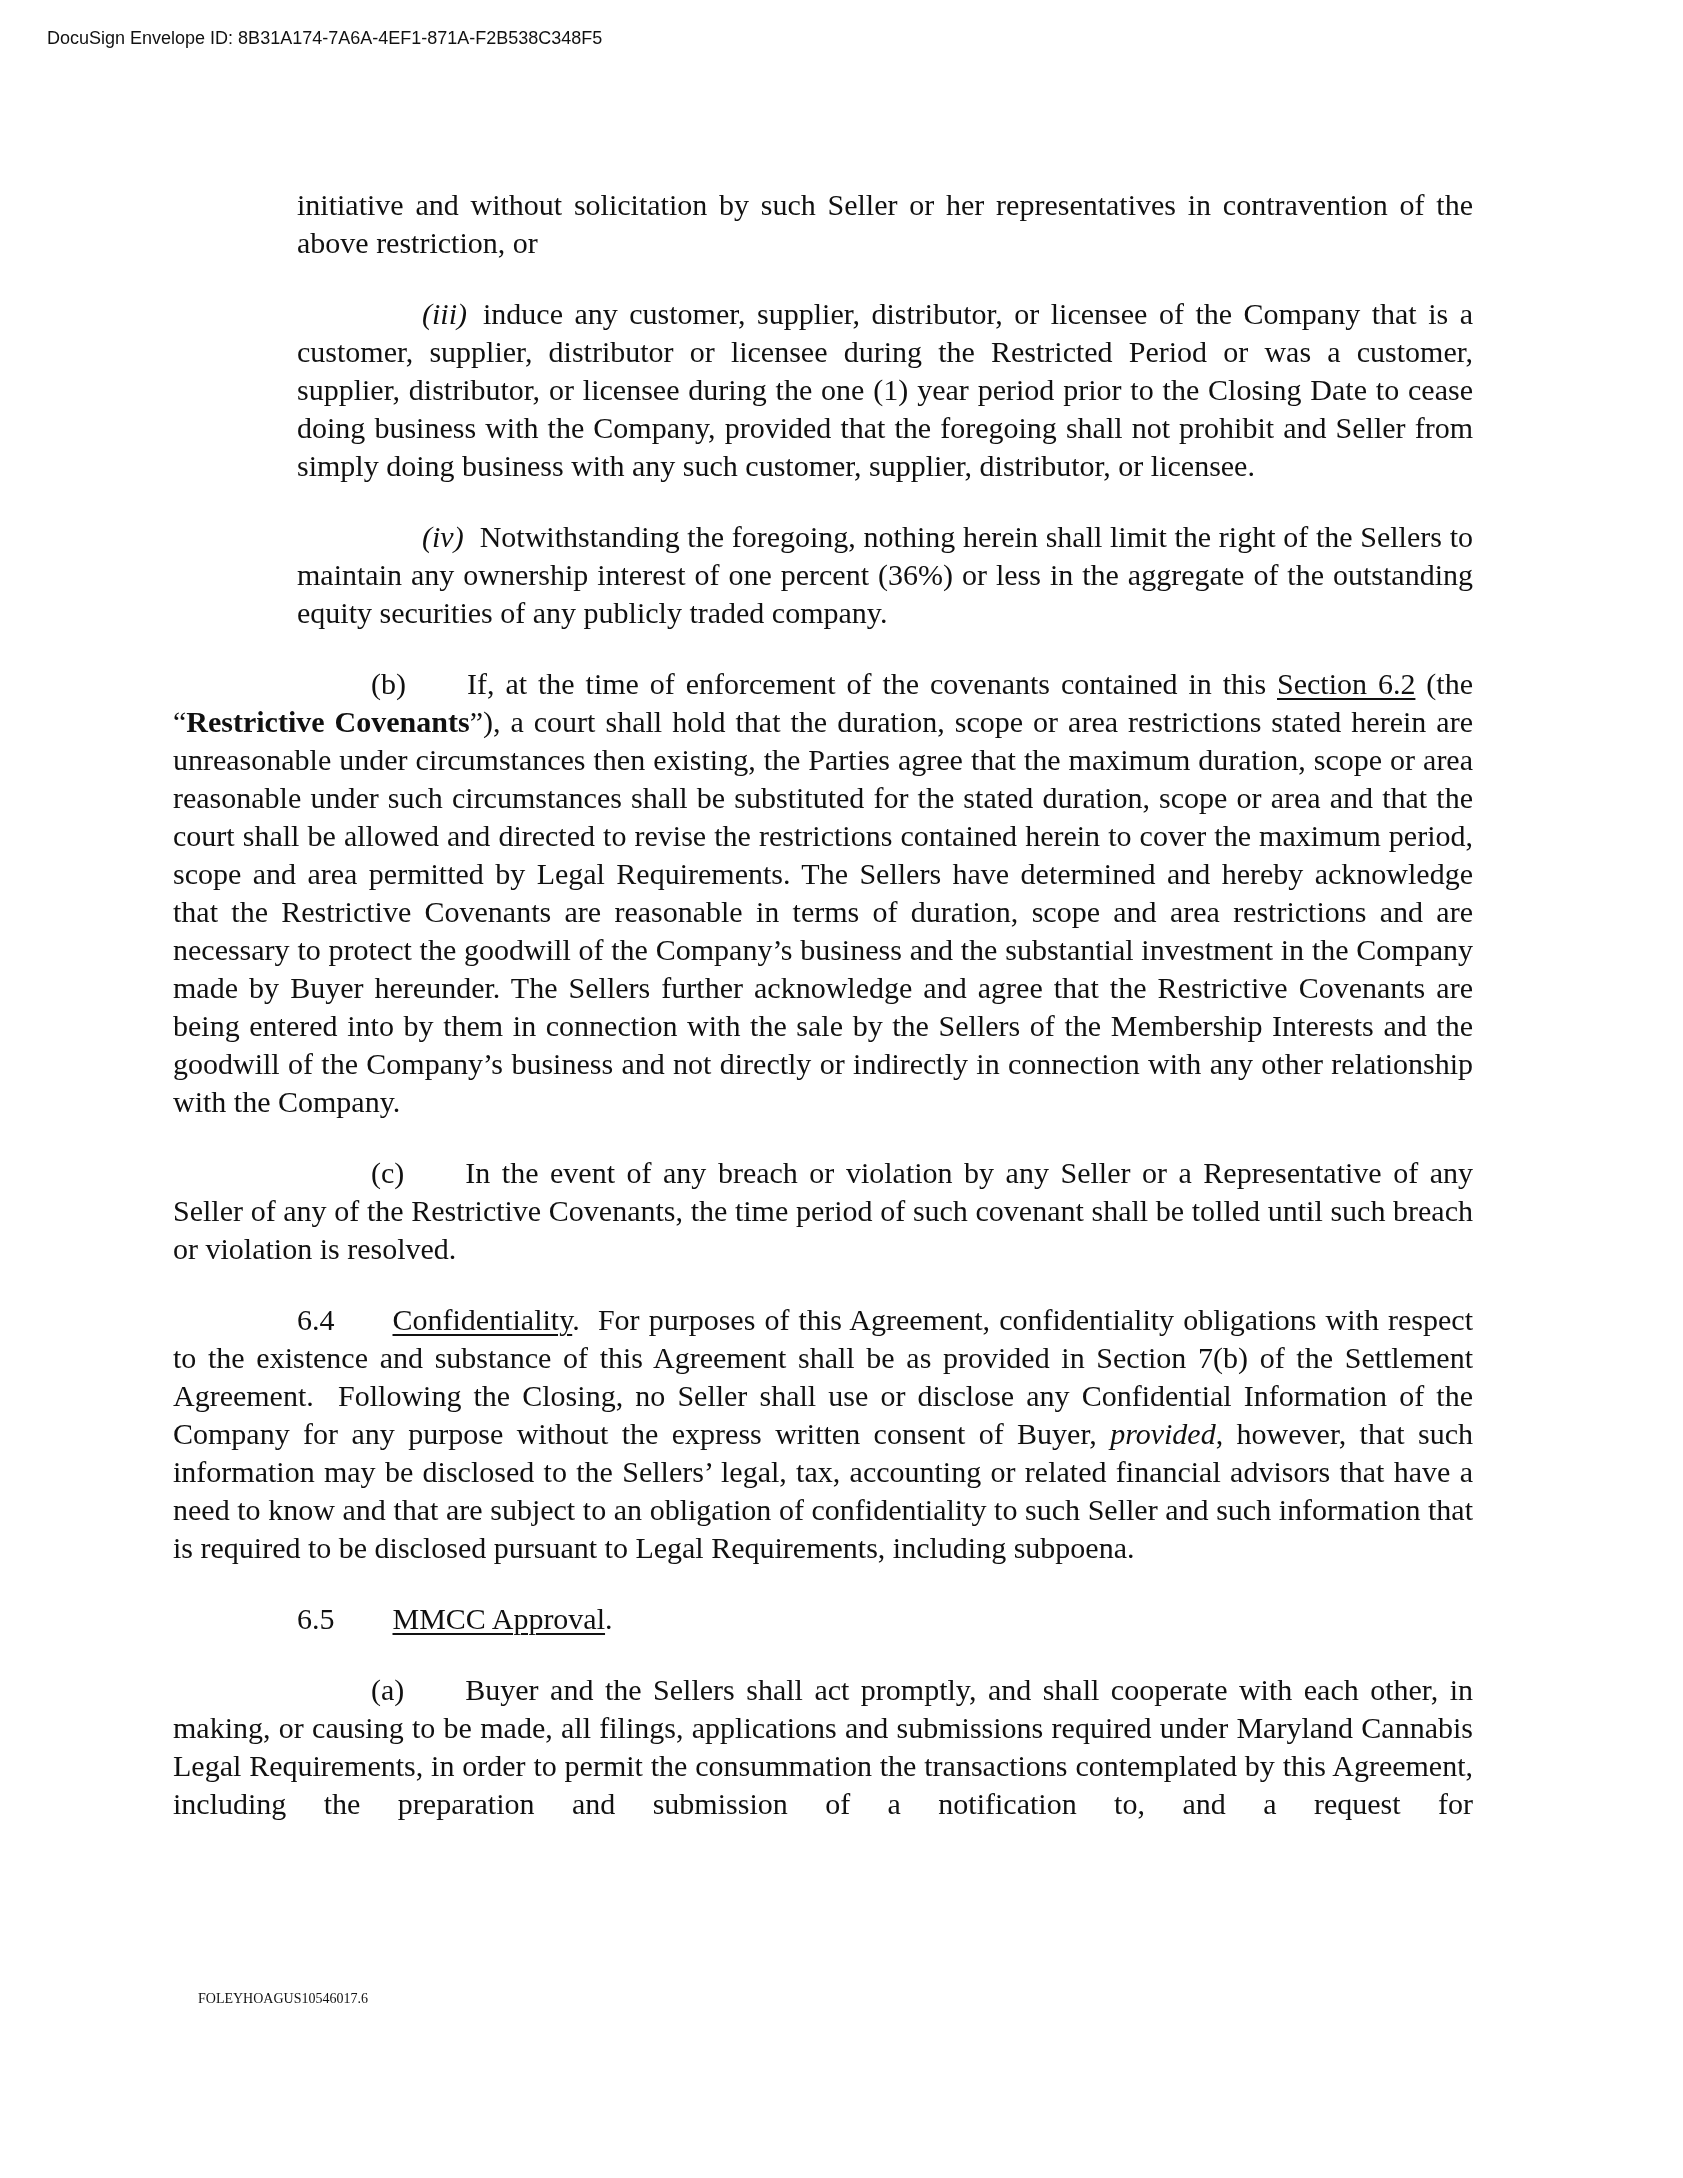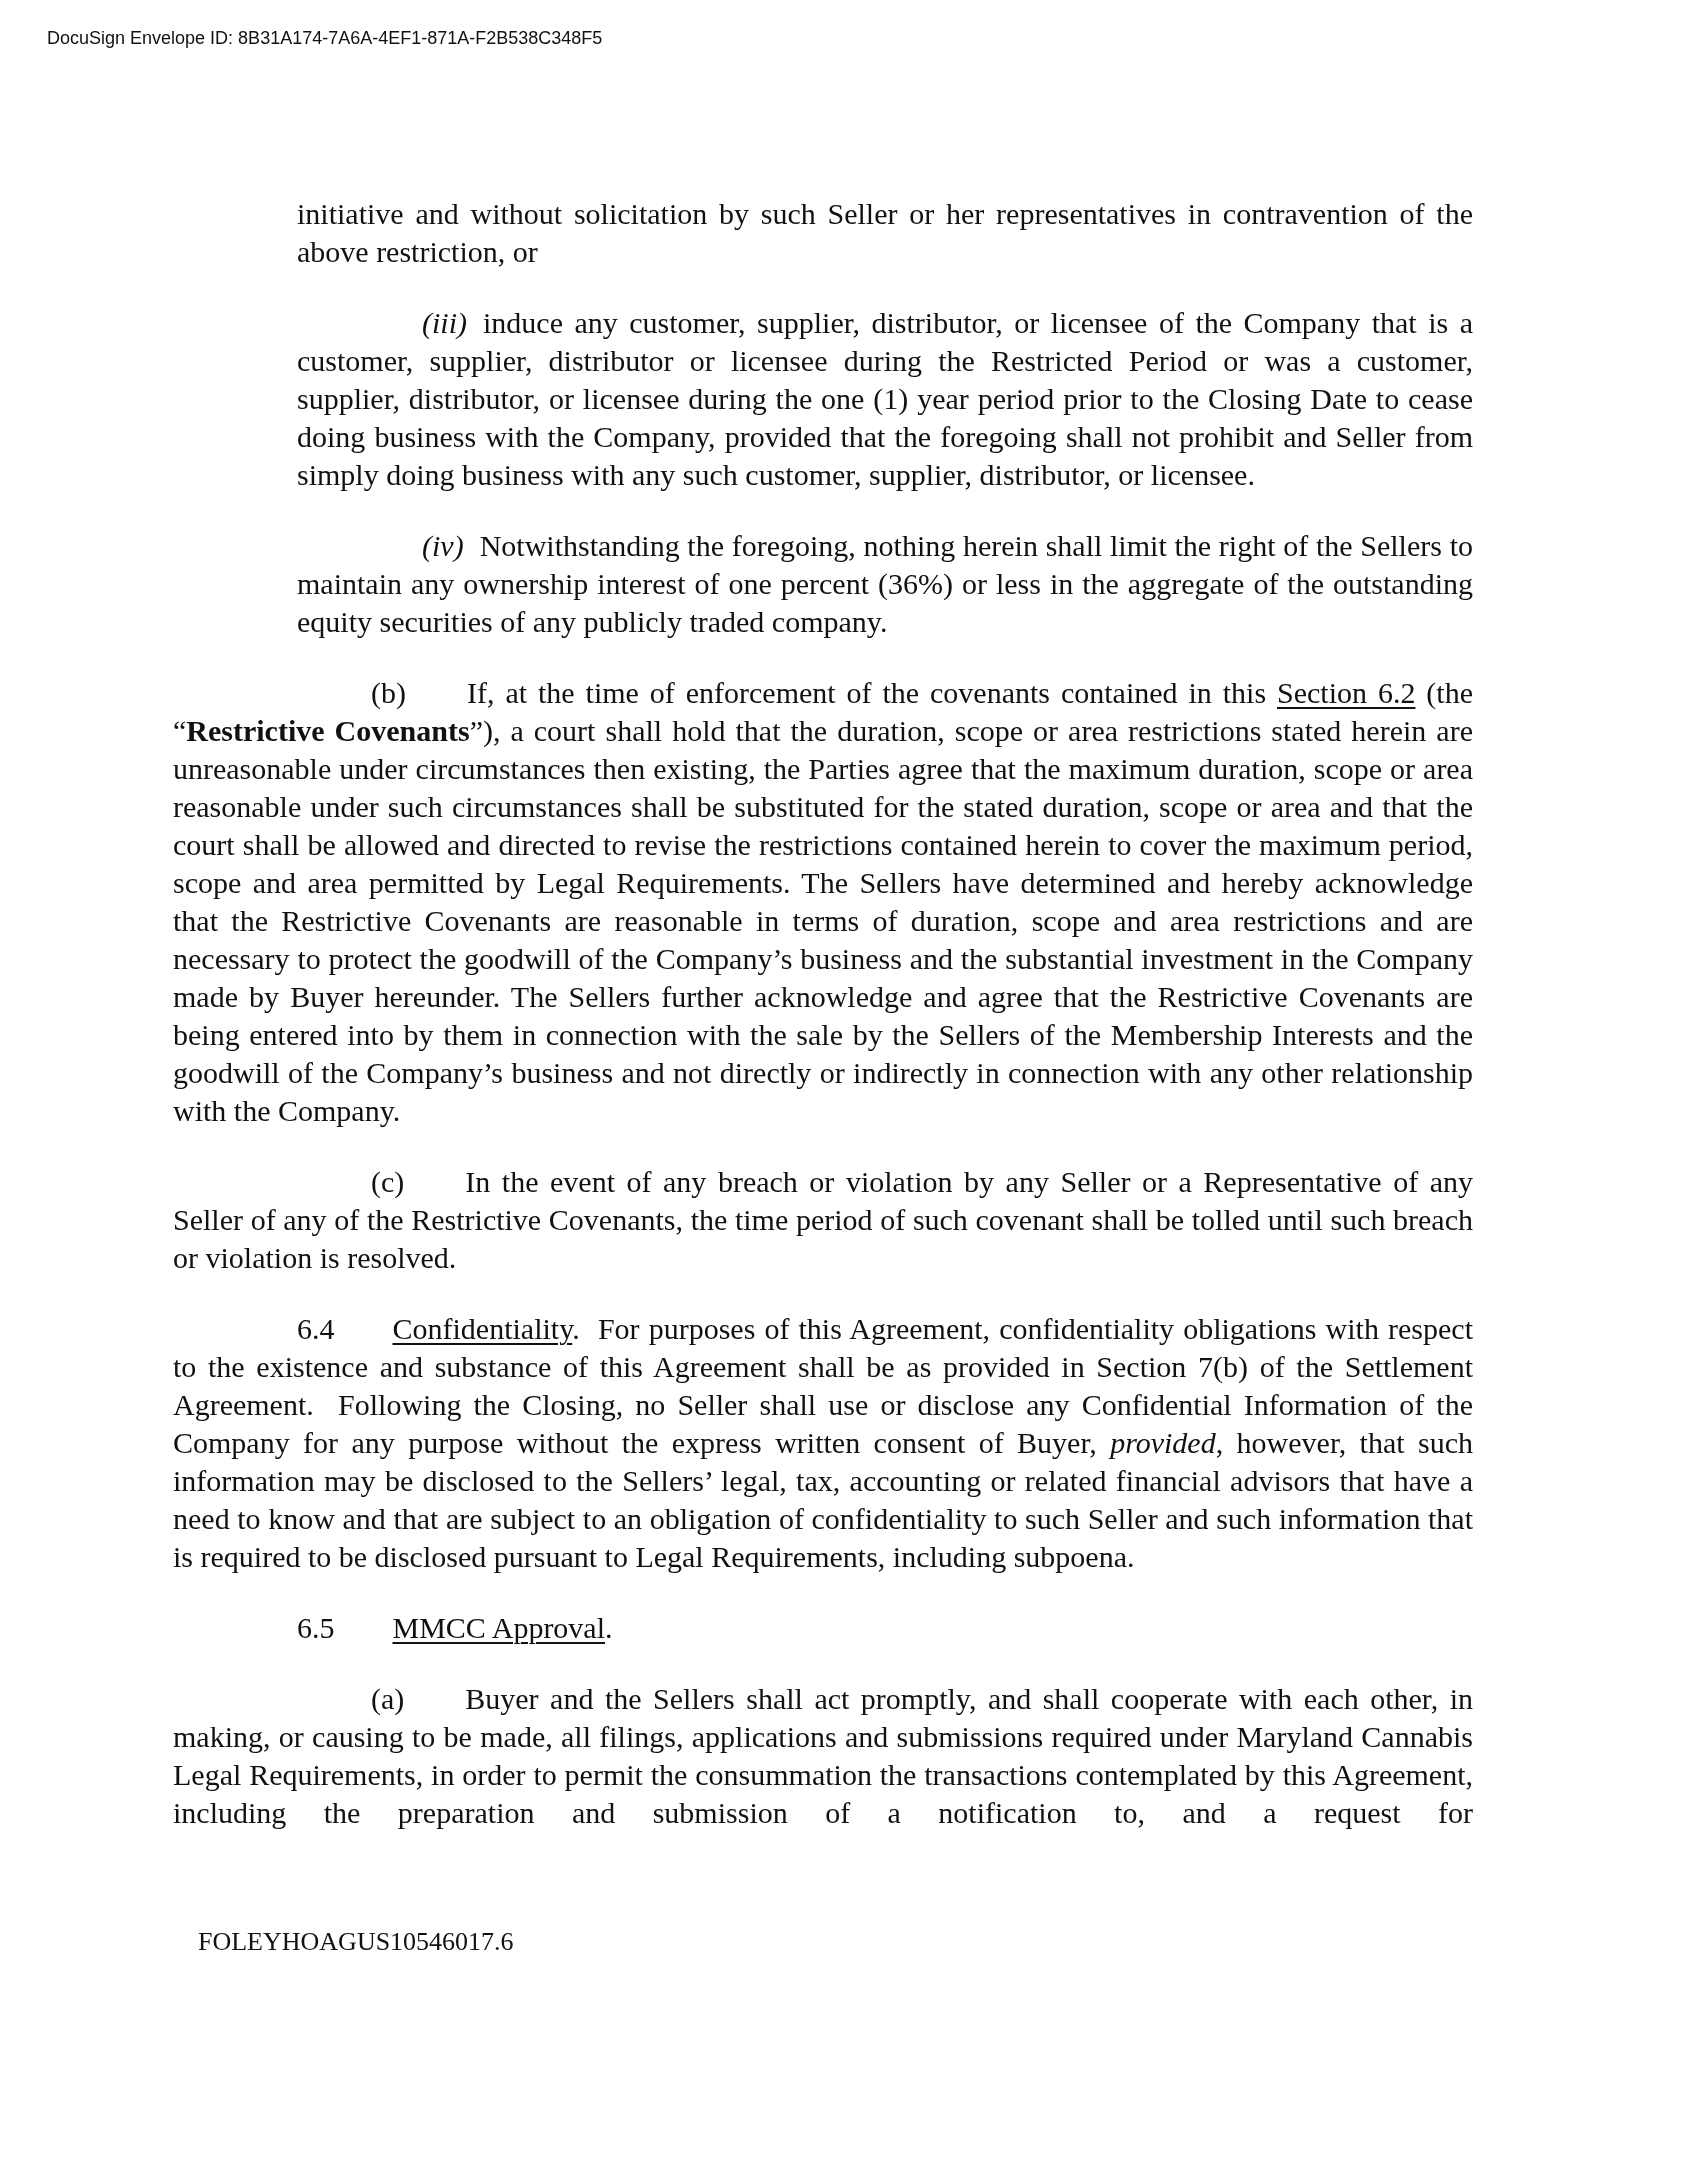--- a/index.html
+++ b/index.html
@@ -2,35 +2,35 @@
 <html><head>
 <meta charset="utf-8">
 <style>
   html, body { margin: 0; padding: 0; background: #ffffff; }
   body { width: 1683px; height: 2178px; position: relative; overflow: hidden; color: #111; }
   .envelope {
     position: absolute; left: 47px; top: 28px;
     font-family: "Liberation Sans", sans-serif; font-size: 18px; color: #111;
   }
   .page {
-    position: absolute; left: 173px; top: 195px; width: 1300px;
+    position: absolute; left: 173px; top: 186px; width: 1300px;
     font-family: "Liberation Serif", serif; font-size: 30px; line-height: 38px;
   }
   .para { text-align: justify; text-align-last: left; margin: 0 0 33px 0; }
   .para.indented { margin-left: 124px; }
   .label-iii { padding-left: 125px; font-style: italic; }
   .label-b { padding-left: 198px; }
   .label-sec { padding-left: 124px; }
   .tab { display: inline-block; }
   u { text-decoration: underline; text-underline-offset: 4px; text-decoration-thickness: 2px; }
   b { font-weight: bold; }
   i { font-style: italic; }
   .footer {
-    position: absolute; left: 198px; top: 1927px;
-    font-family: "Liberation Serif", serif; font-size: 26px; color: #111;
+    position: absolute; left: 198px; top: 1991px;
+    font-family: "Liberation Serif", serif; font-size: 14px; color: #111;
   }
 </style>
 </head>
 <body>
 
 <div class="envelope">DocuSign Envelope ID: 8B31A174-7A6A-4EF1-871A-F2B538C348F5</div>
 
 <div class="page">
 
   <p class="para indented">

